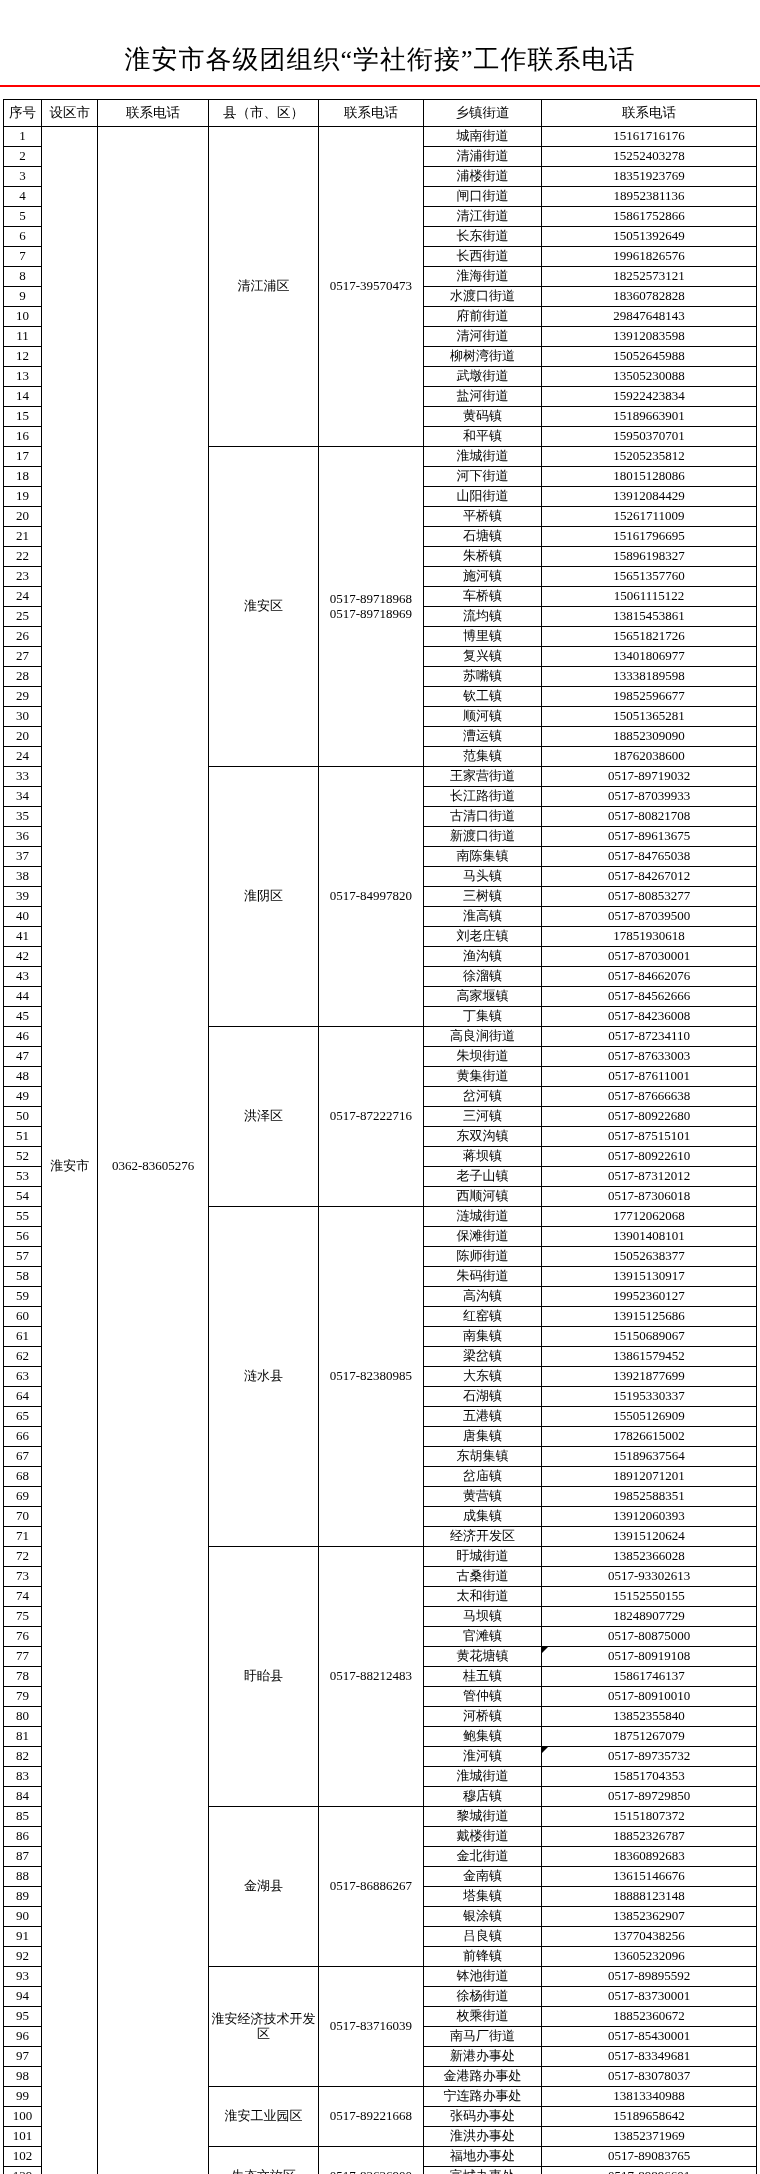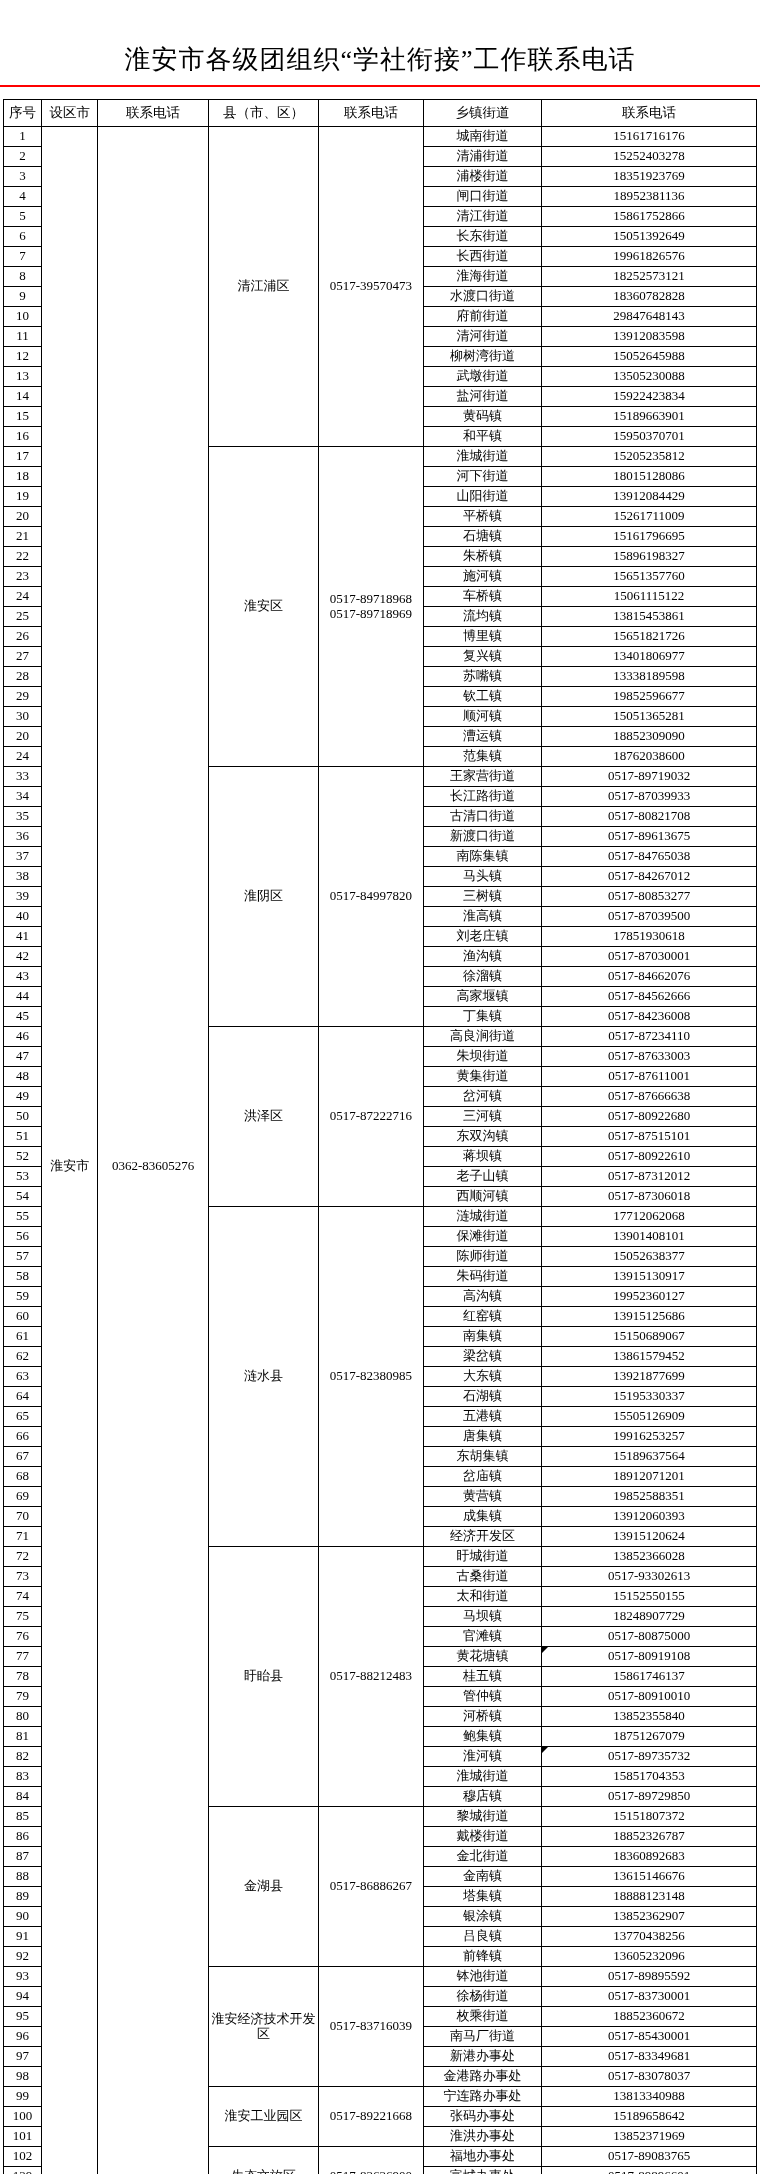--- a/index.html
+++ b/index.html
@@ -422,21 +422,21 @@
           <td class="c-phone">15195330337</td>
         </tr>
         <tr>
           <td class="c-num">65</td>
           <td class="c-town">五港镇</td>
           <td class="c-phone">15505126909</td>
         </tr>
         <tr>
           <td class="c-num">66</td>
           <td class="c-town">唐集镇</td>
-          <td class="c-phone">19916253257</td>
+          <td class="c-phone">17826615002</td>
         </tr>
         <tr>
           <td class="c-num">67</td>
           <td class="c-town">东胡集镇</td>
           <td class="c-phone">15189637564</td>
         </tr>
         <tr>
           <td class="c-num">68</td>
           <td class="c-town">岔庙镇</td>
           <td class="c-phone">18912071201</td>

